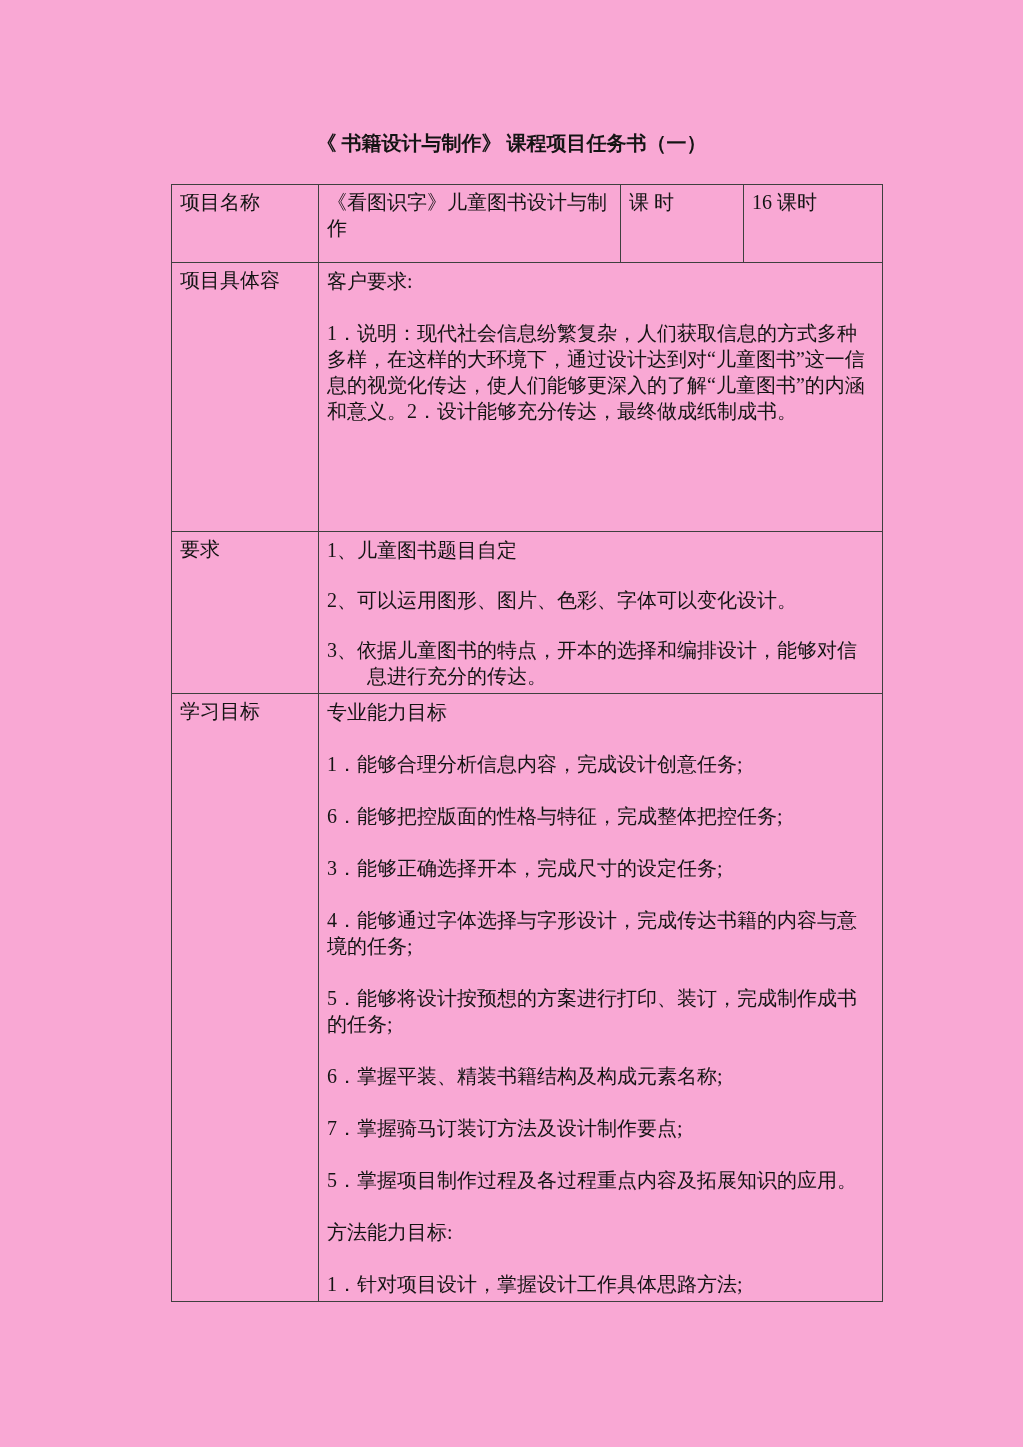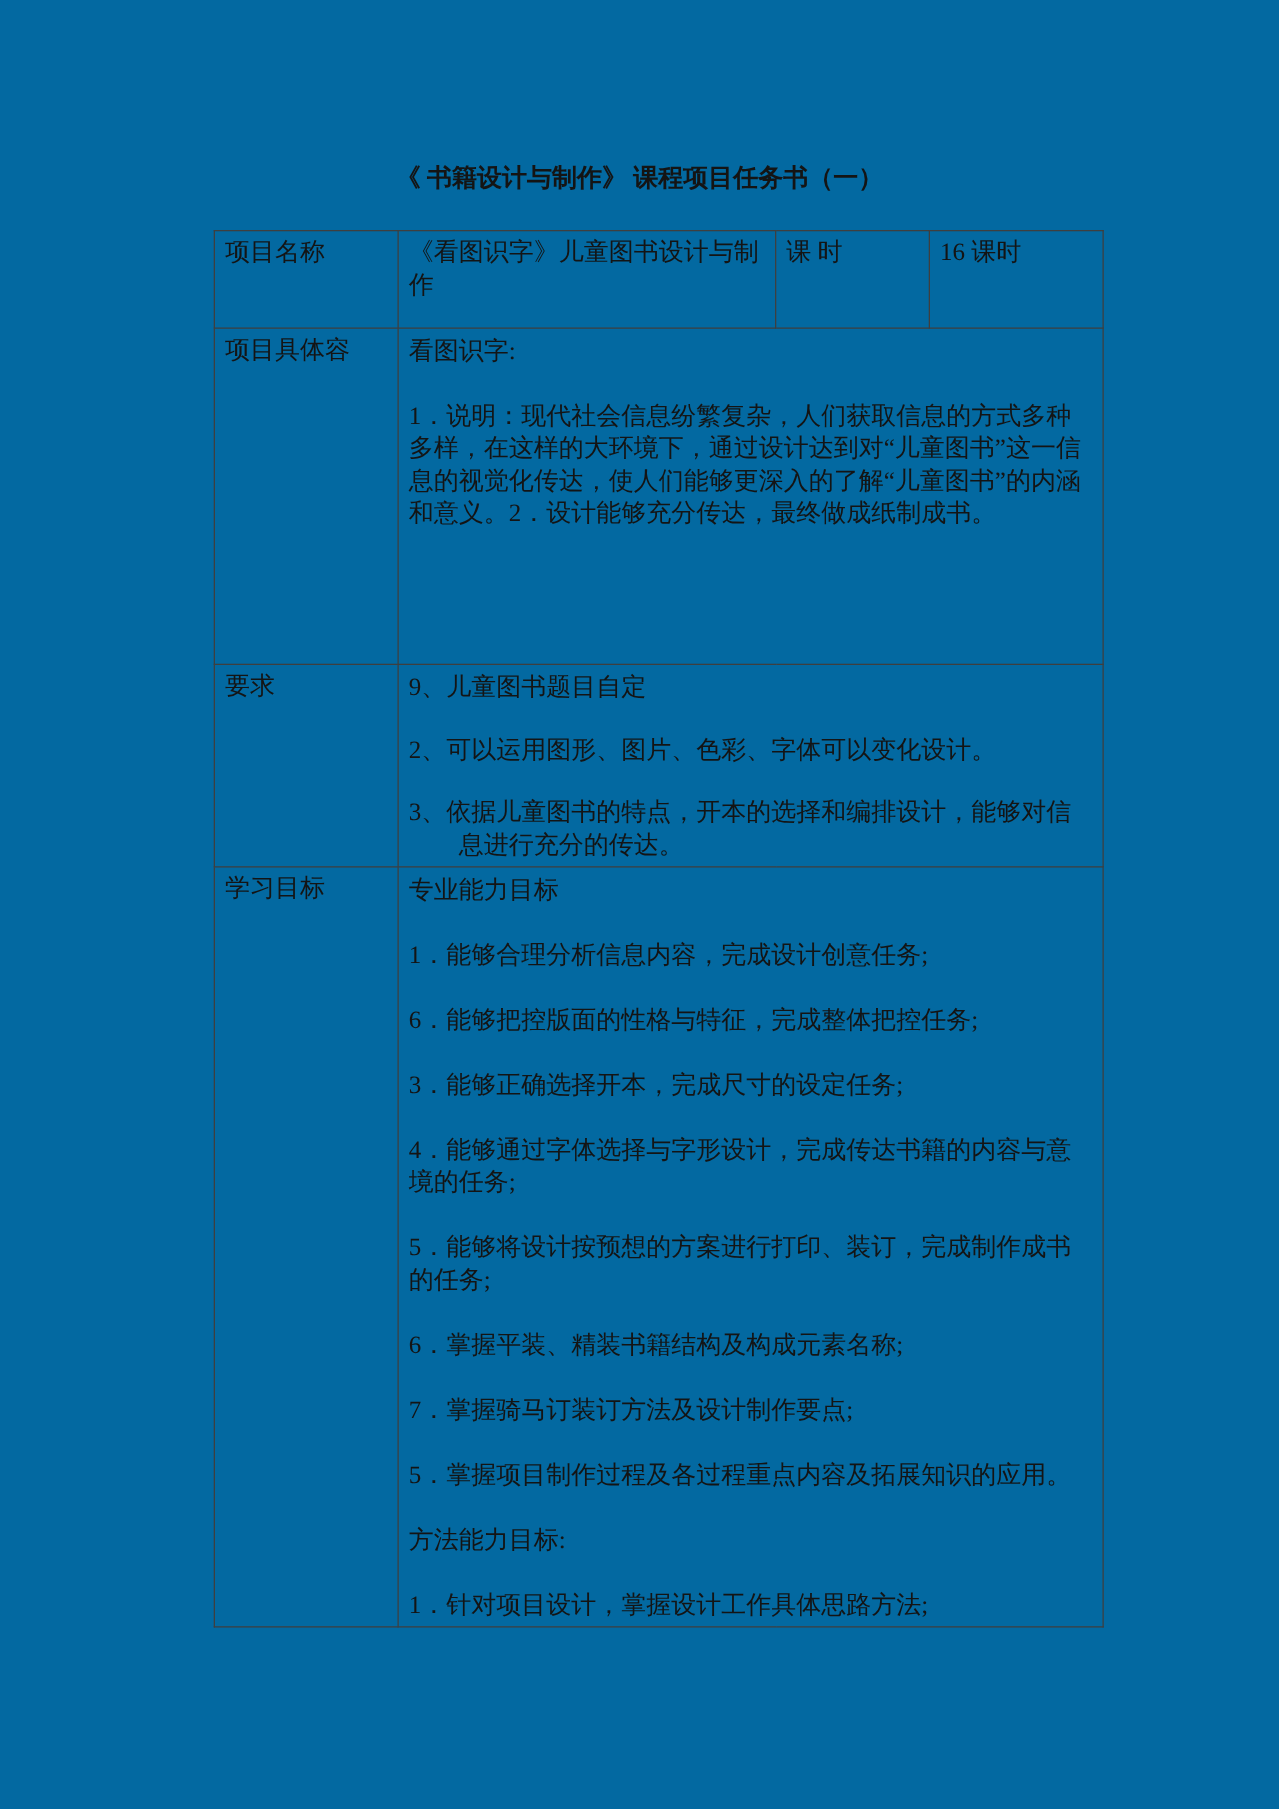--- a/index.html
+++ b/index.html
@@ -4,21 +4,21 @@
 <style>
   html, body {
     margin: 0;
     padding: 0;
     background: #ffffff;
   }
   .page {
     position: relative;
     width: 1023px;
     height: 1447px;
-    background: #0369a1;
+    background: #f9a8d4;
     font-family: "Liberation Serif", "DejaVu Serif", serif;
     color: #141414;
     overflow: hidden;
   }
   .doc-title {
     position: absolute;
     top: 130px;
     left: 0;
     width: 100%;
     text-align: center;
@@ -83,31 +83,31 @@
       <td class="v-mid name-cell">项目名称</td>
       <td class="v-mid" style="padding-right:4px;">《看图识字》儿童图书设计与制作</td>
       <td class="v-mid small-pad">课 时</td>
       <td class="v-mid small-pad">16 课时</td>
     </tr>
 
     <tr style="height:269px">
       <td class="label-cell">项目具体容</td>
       <td colspan="3" class="cell">
         <div class="cell-content">
-          <p>看图识字:</p>
+          <p>客户要求:</p>
           <p>1．说明：现代社会信息纷繁复杂，人们获取信息的方式多种多样，在这样的大环境下，通过设计达到对“儿童图书”这一信息的视觉化传达，使人们能够更深入的了解“儿童图书”的内涵和意义。2．设计能够充分传达，最终做成纸制成书。</p>
         </div>
       </td>
     </tr>
 
     <tr style="height:153px">
       <td class="label-cell">要求</td>
       <td colspan="3" class="cell req-cell">
         <div class="cell-content">
-          <p class="hang">9、儿童图书题目自定</p>
+          <p class="hang">1、儿童图书题目自定</p>
           <p class="hang">2、可以运用图形、图片、色彩、字体可以变化设计。</p>
           <p class="hang">3、依据儿童图书的特点，开本的选择和编排设计，能够对信息进行充分的传达。</p>
         </div>
       </td>
     </tr>
 
     <tr style="height:606px">
       <td class="label-cell">学习目标</td>
       <td colspan="3" class="cell">
         <div class="cell-content">

